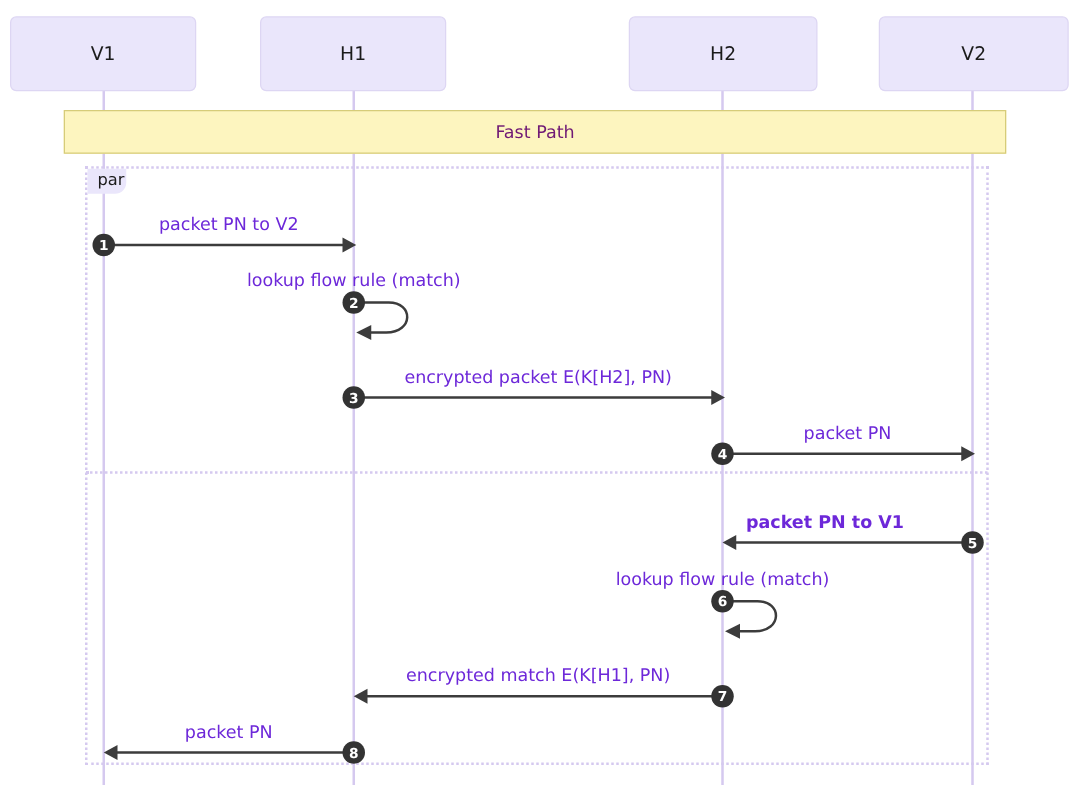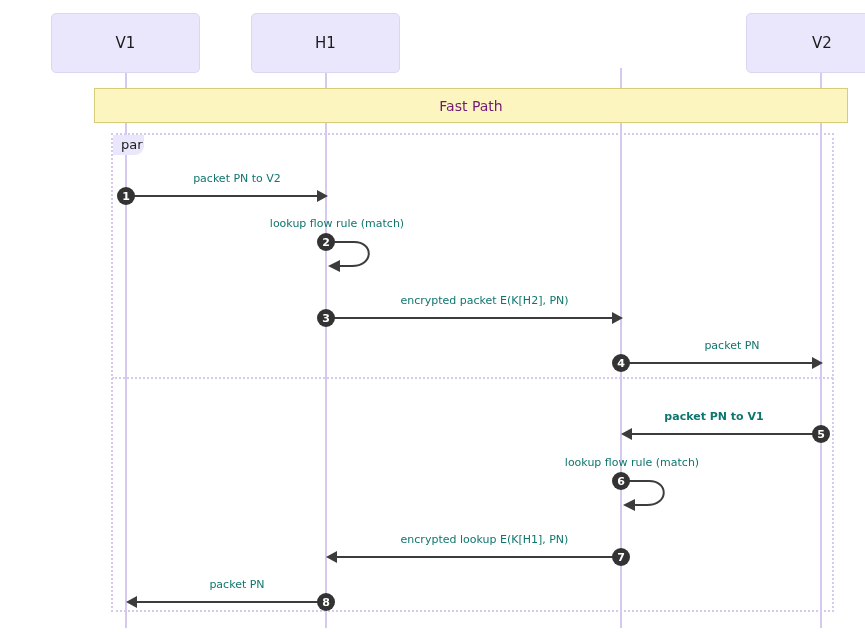--- a/index.html
+++ b/index.html
@@ -10,21 +10,20 @@
   body {
     font-family: "DejaVu Sans", "Liberation Sans", sans-serif;
     width: 865px;
     height: 632px;
     overflow: hidden;
   }
   #diagram {
     position: relative;
     width: 737px;
     height: 632px;
-    margin-left: 43px;
   }
   
   .participant {
     position: absolute;
     box-sizing: border-box;
     background: #eae6fb;
     border: 1px solid #ddd6f3;
     border-radius: 5px;
     height: 60px;
     display: flex;
@@ -86,25 +85,24 @@
     border-bottom: 6px solid transparent;
   }
   .arrow-head.right {
     border-left: 11px solid #3c3c3c;
   }
   .arrow-head.left {
     border-right: 11px solid #3c3c3c;
   }
   .msg-label {
     position: absolute;
-    font-size: 11px;
-    color: #0f766e;
+    font-size: 14px;
+    color: #6d28d9;
     white-space: nowrap;
     text-align: center;
-    padding-left: 11px;
   }
   .seq-num {
     position: absolute;
     width: 18px;
     height: 18px;
     border-radius: 50%;
     background: #333333;
     color: #ffffff;
     font-size: 11px;
     font-weight: bold;
@@ -131,20 +129,23 @@
   <div class="lifeline" style="left:282px; top:68px; height:560px;"></div>
   <div class="lifeline" style="left:577px; top:68px; height:560px;"></div>
   <div class="lifeline" style="left:777px; top:68px; height:560px;"></div>
 
   <div class="participant" style="left:8px; top:13px; width:149px;">
     <span>V1</span>
   </div>
   <div class="participant" style="left:208px; top:13px; width:149px;">
     <span>H1</span>
   </div>
+  <div class="participant" style="left:503px; top:13px; width:151px;">
+    <span>H2</span>
+  </div>
   <div class="participant" style="left:703px; top:13px; width:152px;text-align:center;">
     <span>V2</span>
   </div>
 
   <div class="band" style="left:51px; top:88px; width:754px; height:35px;">
     <span>Fast Path</span>
   </div>
 
   <div class="fragment" style="left:68px; top:133px; width:723px; height:479px;"></div>
   <div class="fragment-label" style="left:70px; top:135px;">
@@ -208,21 +209,21 @@
     <svg width="70" height="40" viewBox="0 0 70 40">
       <path d="M 2 8 L 28 8 C 48 8, 48 32, 26 32 L 12 32" fill="none" stroke="#3c3c3c" stroke-width="2"></path>
       <polygon points="14,26 2,32 14,38" fill="#3c3c3c"></polygon>
     </svg>
   </div>
   <div class="seq-num" style="left:569px; top:472px;">
     <span>6</span>
   </div>
 
   <div class="msg-label" style="left:283px; top:533px; width:295px;">
-    <span>encrypted lookup E(K[H1], PN)</span>
+    <span>encrypted match E(K[H1], PN)</span>
   </div>
   <div class="msg-line" style="left:291px; top:556px; width:287px;"></div>
   <div class="arrow-head left" style="left:283px; top:551px;"></div>
   <div class="seq-num" style="left:569px; top:548px;">
     <span>7</span>
   </div>
 
   <div class="msg-label" style="left:83px; top:578px; width:200px;">
     <span>packet PN</span>
   </div>

